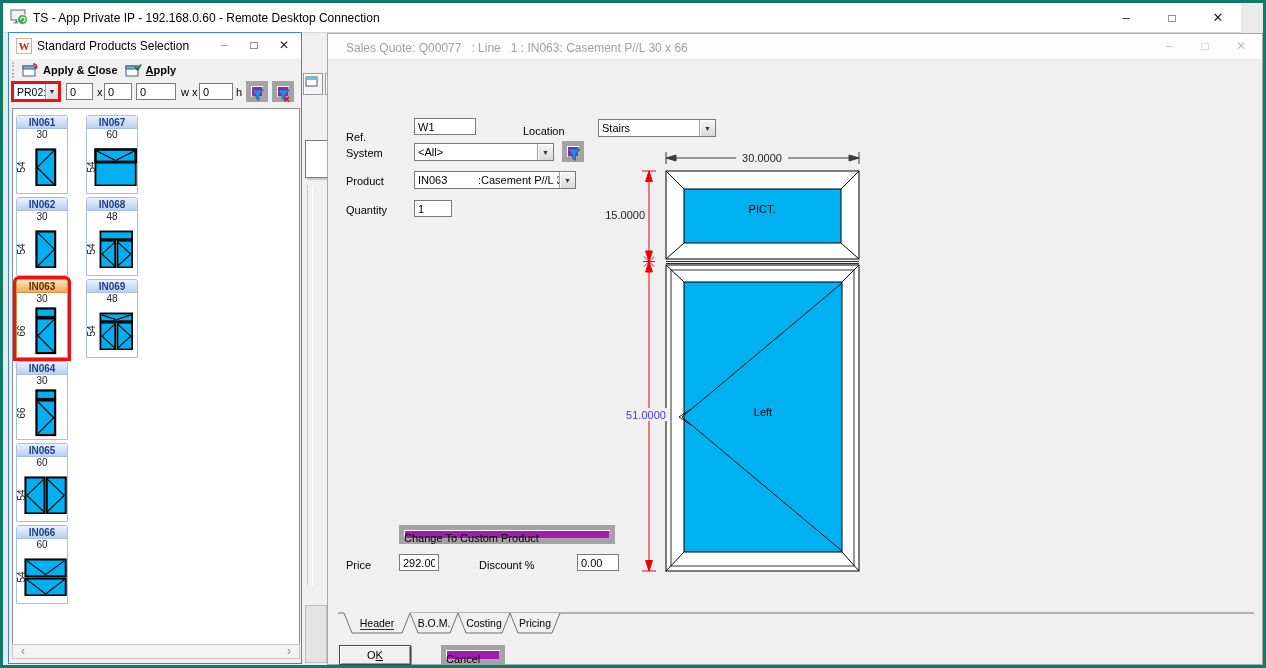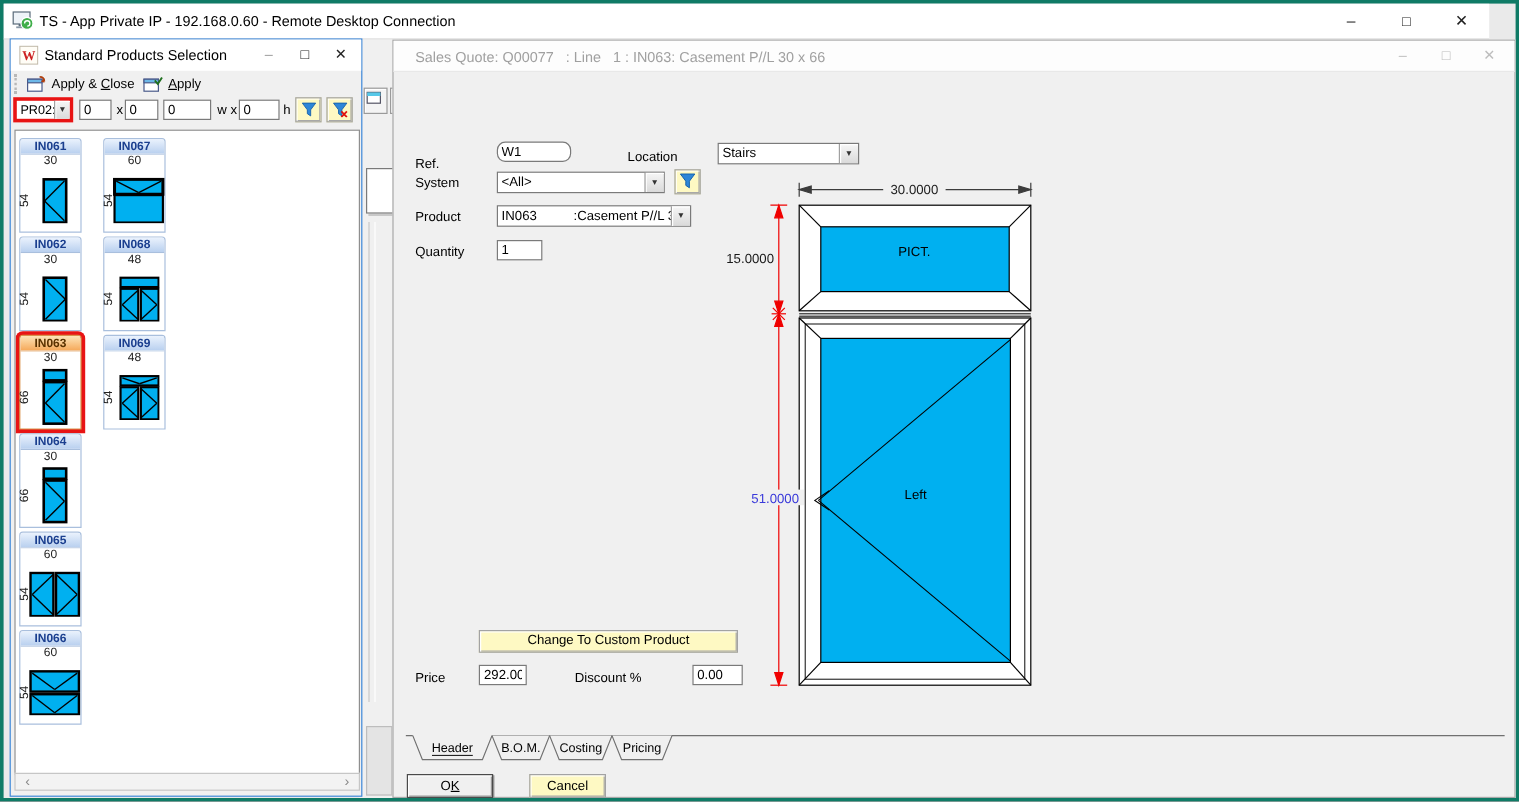--- a/index.html
+++ b/index.html
@@ -18,36 +18,36 @@
   .winctl.cls { right:0; }
 
   
   .bg-sliver { position:absolute; left:296px; top:30px; width:34px; height:632px; background:#f0f0f0; }
   .sliver-btn { position:absolute; width:20px; height:22px; background:#f4f4f4; border:1px solid #9a9a9a; box-shadow:inset 1px 1px 0 #fff; }
   .sliver-box { position:absolute; left:6px; top:107px; width:24px; height:38px; background:#fff; border:1px solid #7a7a7a; box-shadow:2px 2px 0 #c8c8c8; }
   .sliver-groove { position:absolute; left:8px; top:152px; width:6px; height:400px; border-left:1px solid #c9c9c9; border-right:1px solid #fff; }
   .sliver-scroll { position:absolute; left:6px; top:572px; width:22px; height:58px; background:#e4e4e4; border:1px solid #bdbdbd; }
 
   
-  .btn3d { background:#fef9c3; border:1px solid #a3a3a3; box-shadow:inset 1px 1px 0 #ffffff, inset -1px -1px 0 #a8a8a8; font-size:11px; color:#000; text-align:center; }
+  .btn3d { background:#a21caf; border:5px solid #a3a3a3; box-shadow:inset 1px 1px 0 #ffffff, inset -1px -1px 0 #a8a8a8; font-size:11px; color:#000; text-align:left; }
   .inp { background:#fff; border:1px solid #7a7a7a; font-size:11px; color:#000; padding:0 3px; font-family:"Liberation Sans",sans-serif; }
   .combo { position:absolute; background:#fff; border:1px solid #7a7a7a; display:flex; align-items:center; }
   .combo .ctext { flex:1; font-size:11px; padding:0 3px; overflow:hidden; white-space:pre; }
   .combo .carrow { width:16px; align-self:stretch; background:linear-gradient(#f6f6f6,#dadada); border-left:1px solid #a0a0a0; box-shadow:inset 1px 1px 0 #fff; font-size:7px; color:#333; display:flex; align-items:center; justify-content:center; }
   .lbl { position:absolute; font-size:11px; color:#000; }
 
   
   .pdialog { position:absolute; left:5px; top:29px; width:294px; height:632px; background:#f0f0f0; border:1px solid #3d87d9; }
   .pd-titlebar { position:absolute; left:0; top:0; right:0; height:26px; background:#fff; }
   .pd-title { position:absolute; left:28px; top:6px; font-size:12px; color:#000; }
   .pd-ctl { position:absolute; top:0; width:30px; height:25px; text-align:center; line-height:25px; font-size:12px; color:#222; }
   .pd-ctl.min { right:62px; color:#9a9a9a; }
   .pd-ctl.max { right:32px; }
   .pd-ctl.cls { right:2px; }
-  .pd-toolbar { position:absolute; left:0; top:26px; right:0; height:22px; display:flex; align-items:center; }
+  .pd-toolbar { position:absolute; left:0; top:26px; right:0; height:22px; display:flex; align-items:center;font-weight:bold; }
   .grip { width:4px; height:16px; border-left:2px dotted #b8b8b8; margin:0 4px 0 3px; }
   .tbbtn { display:flex; align-items:center; gap:4px; font-size:11px; color:#000; padding:2px 5px 2px 2px; }
   .pd-filterbar { position:absolute; left:0; top:48px; right:0; height:26px; }
   .redbox { border:3px solid #e81414 !important; }
   .plist { position:absolute; left:3px; top:75px; width:288px; height:538px; background:#fff; border:1px solid #8f8f8f; overflow:hidden; }
   .plist-col { position:absolute; top:6px; display:flex; flex-direction:column; gap:3px; }
   .plist-col.c1 { left:3px; } .plist-col.c2 { left:73px;border-radius:13px; }
   .pcard { width:52px; height:79px; background:#fff; border:1px solid #a9bfdd; border-radius:3px 3px 0 0; position:relative; }
   .pcard-head { height:13px; line-height:13px; text-align:center; font-size:10px; font-weight:bold; color:#1b3f8f; background:linear-gradient(#eaf2fd,#b9d0ef); border-bottom:1px solid #a9bfdd; border-radius:2px 2px 0 0; }
   .pcard.selected .pcard-head { color:#5a3200; background:linear-gradient(#fde4b8,#f5a95a); border-bottom-color:#d8914a; }
@@ -111,21 +111,21 @@
 
   <div class="sq">
     <div class="sq-titlebar">
       <span class="sq-title pre">Sales Quote: Q00077   : Line   1 : IN063: Casement P//L 30 x 66</span>
       <span class="sq-ctl min">–</span>
       <span class="sq-ctl max">□</span>
       <span class="sq-ctl cls">✕</span>
     </div>
 
     <span class="lbl" style="left:18px; top:89px;margin-top:8px;">Ref.</span>
-    <input class="inp" style="position: absolute; left: 86px; top: 84px; width: 62px; height: 17px; border-radius: 7px;" value="W1">
+    <input class="inp" style="position: absolute; left: 86px; top: 84px; width: 62px; height: 17px;" value="W1">
     <span class="lbl" style="left:195px; top:91px;">Location</span>
     <div class="combo" style="left:270px; top:85px; width:118px; height:18px;">
       <span class="ctext">Stairs</span>
       <span class="carrow">▼</span>
     </div>
 
     <span class="lbl" style="left:18px; top:113px;">System</span>
     <div class="combo" style="left:86px; top:109px; width:140px; height:18px;">
       <span class="ctext">&lt;All&gt;</span>
       <span class="carrow">▼</span>

